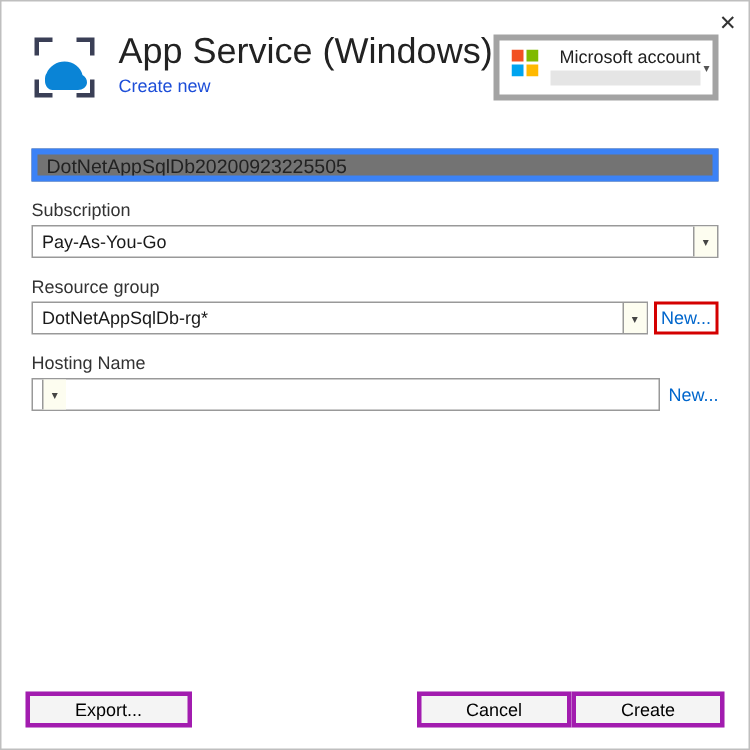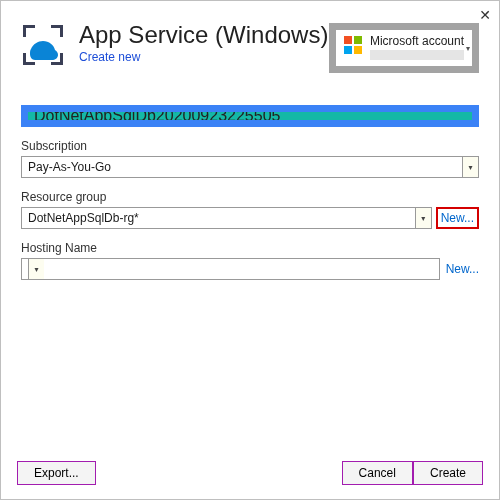--- a/index.html
+++ b/index.html
@@ -43,21 +43,21 @@
       font-weight: 400;
       color: #222;
       margin-top: -2px;
     }
     .subtitle {
       font-size: 12px;
       color: #1d4ed8;
       margin-top: 1px;
     }
     .account-box {
-      border: 7px solid #a3a3a3;
+      border: 4px solid #a3a3a3;
       padding: 4px 8px 6px 8px;
       display: flex;
       align-items: flex-start;
       min-width: 150px;
       position: relative;
       text-align: right;
     }
     .ms-logo {
       width: 18px;
       height: 18px;
@@ -86,26 +86,26 @@
     }
     .field { margin-bottom: 12px; }
     .label {
       font-size: 12px;
       color: #333;
       margin-bottom: 3px;
     }
     .row { display: flex; align-items: stretch; }
     .input {
       flex: 1;
-      border: 7px solid #3b82f6;
+      border: 4px solid #3b82f6;
       height: 22px;
       padding: 0 6px;
-      font-size: 16px;
+      font-size: 13px;
       color: #222;
-      background: #14b8a6;
+      background: #737373;
     }
     .select {
       flex: 1;
       display: flex;
       align-items: center;
       border: 1px solid #999;
       height: 22px;
       padding: 0 6px;
       font-size: 12px;
       position: relative;
@@ -137,24 +137,24 @@
       border: 2px solid #d40000;
       padding: 2px 3px;
       margin-left: 4px;
     }
     .buttons {
       padding: 12px 16px 14px 16px;
       display: flex;
       align-items: center;
     }
     .btn {
-      border: 1px solid #a21caf;
+      border: 3px solid #a21caf;
       background: #f4f4f4;
       height: 24px;
-      padding: 0 16px;
+      padding: 0 30px;
       font-size: 12px;
       cursor: pointer;
     }
     .spacer { flex: 1; }
   </style>
 </head>
 <body>
 
 <div class="dialog">
   <div class="close-x">✕</div>

